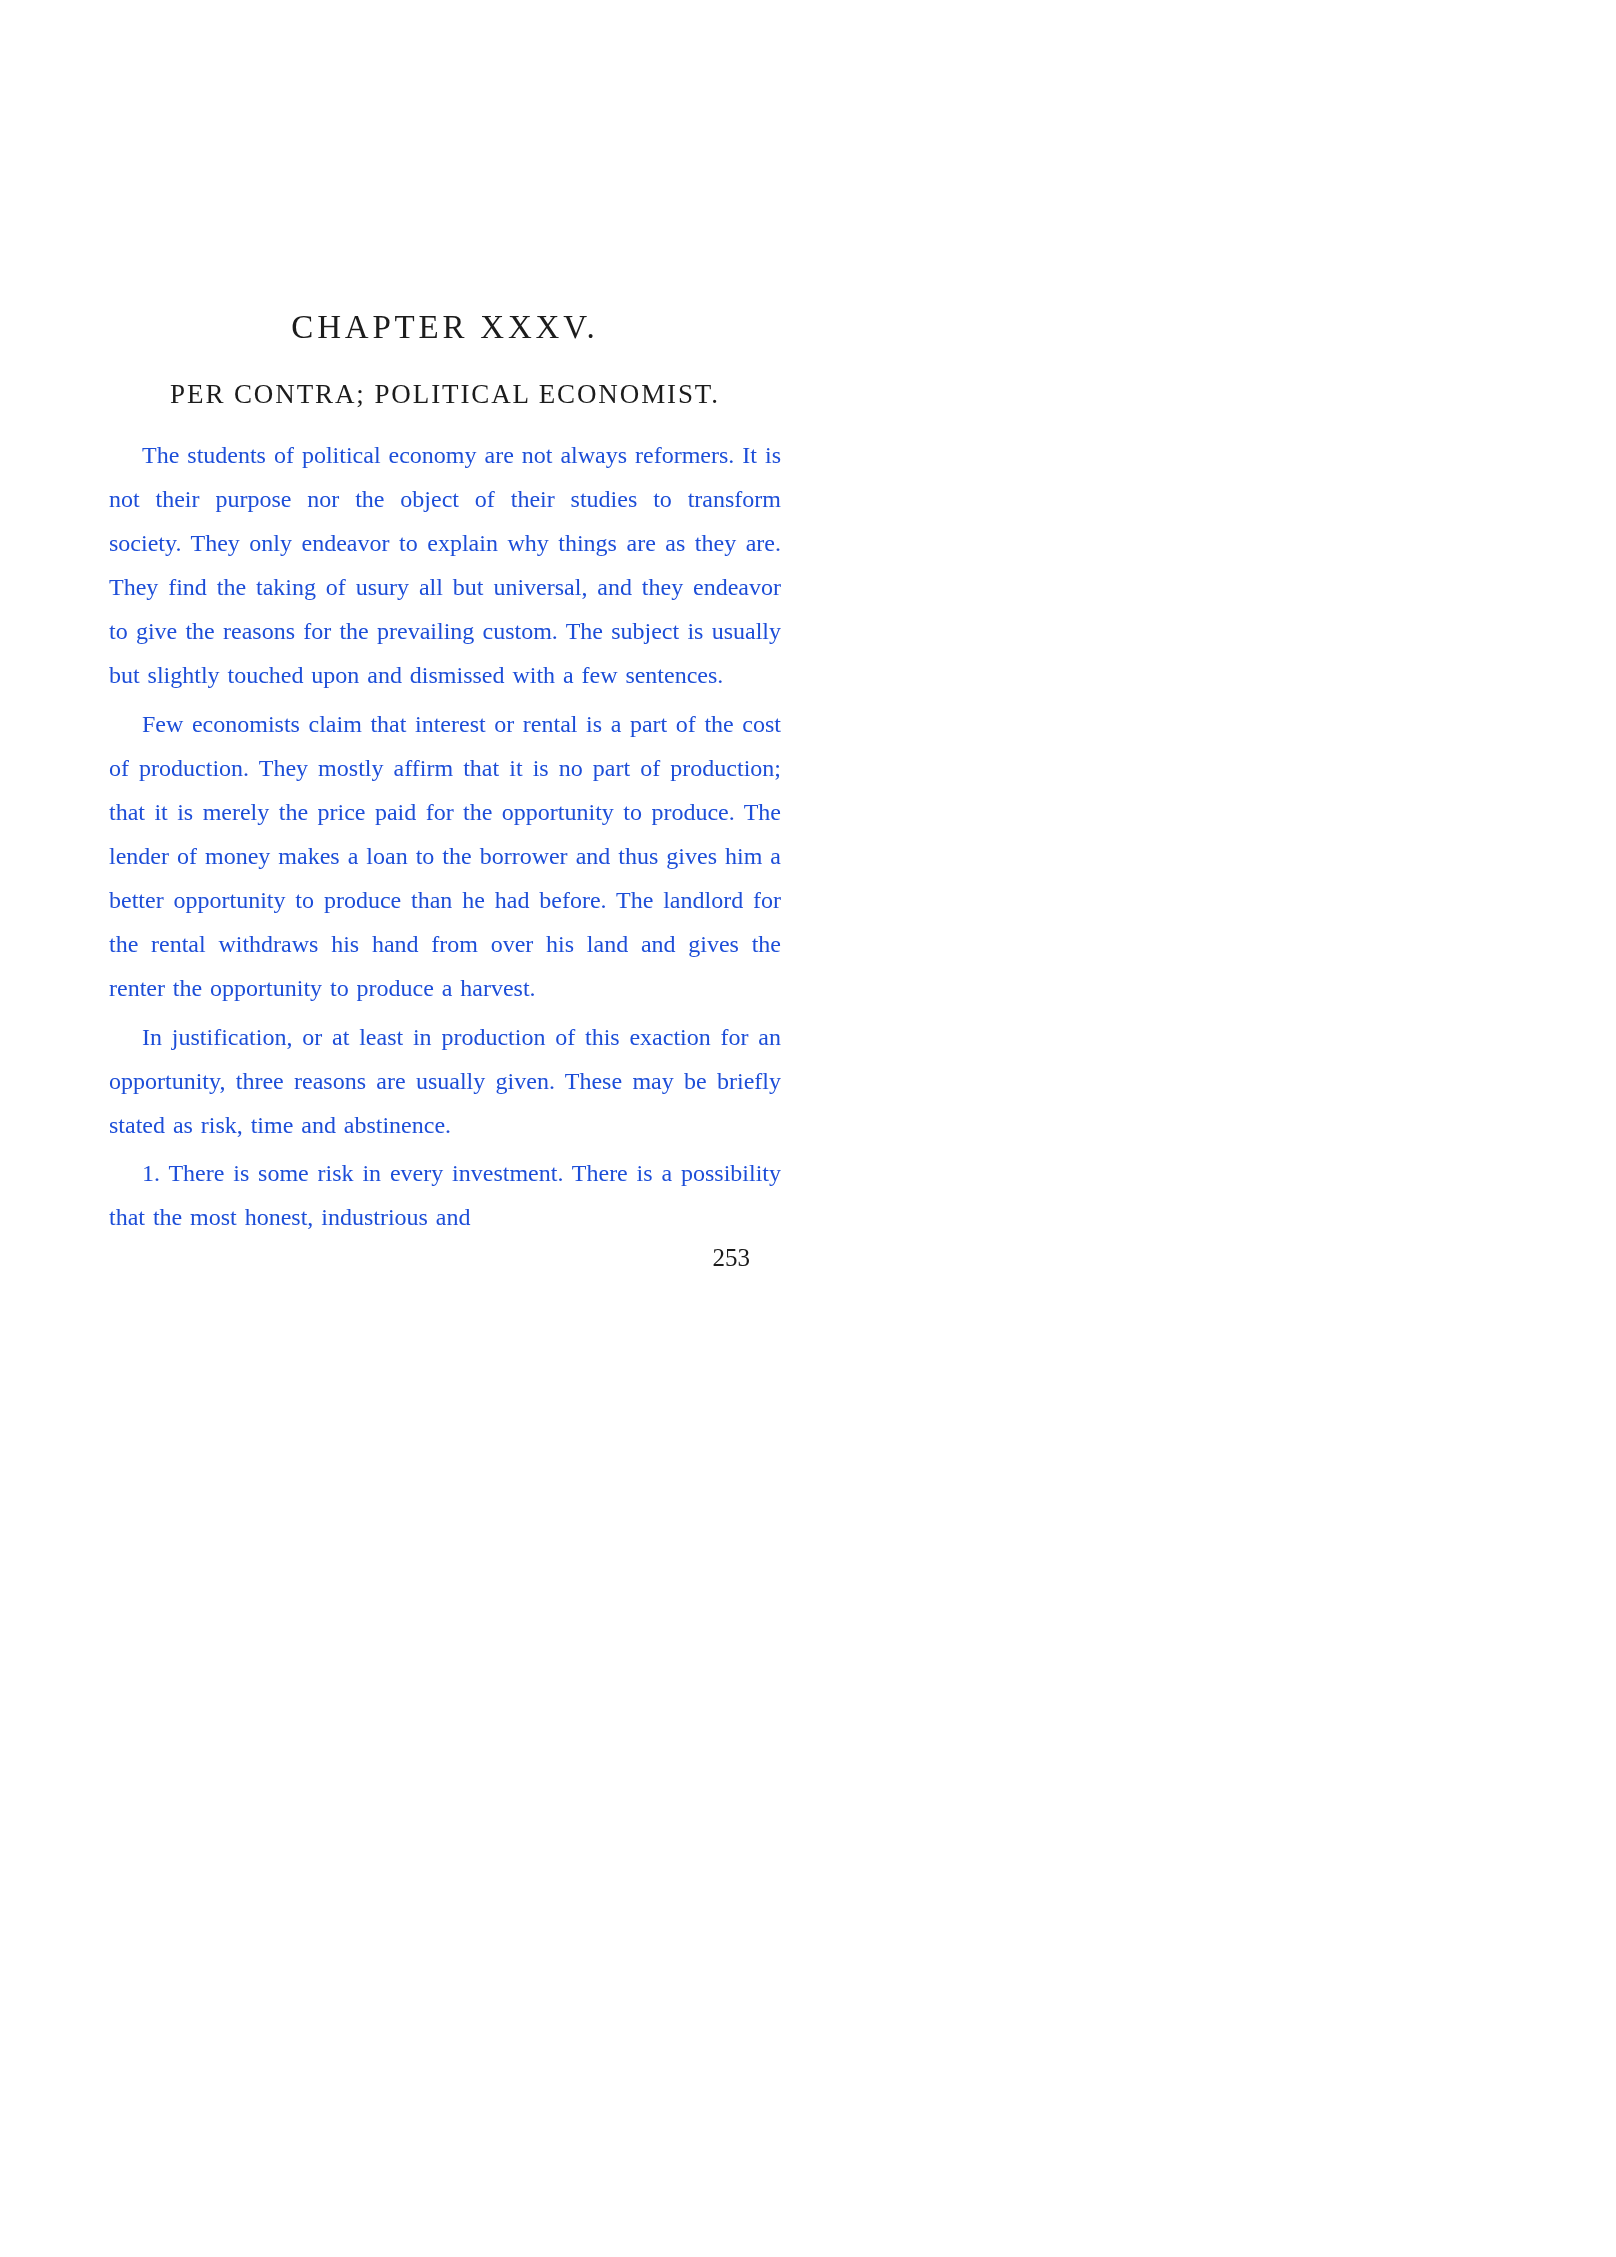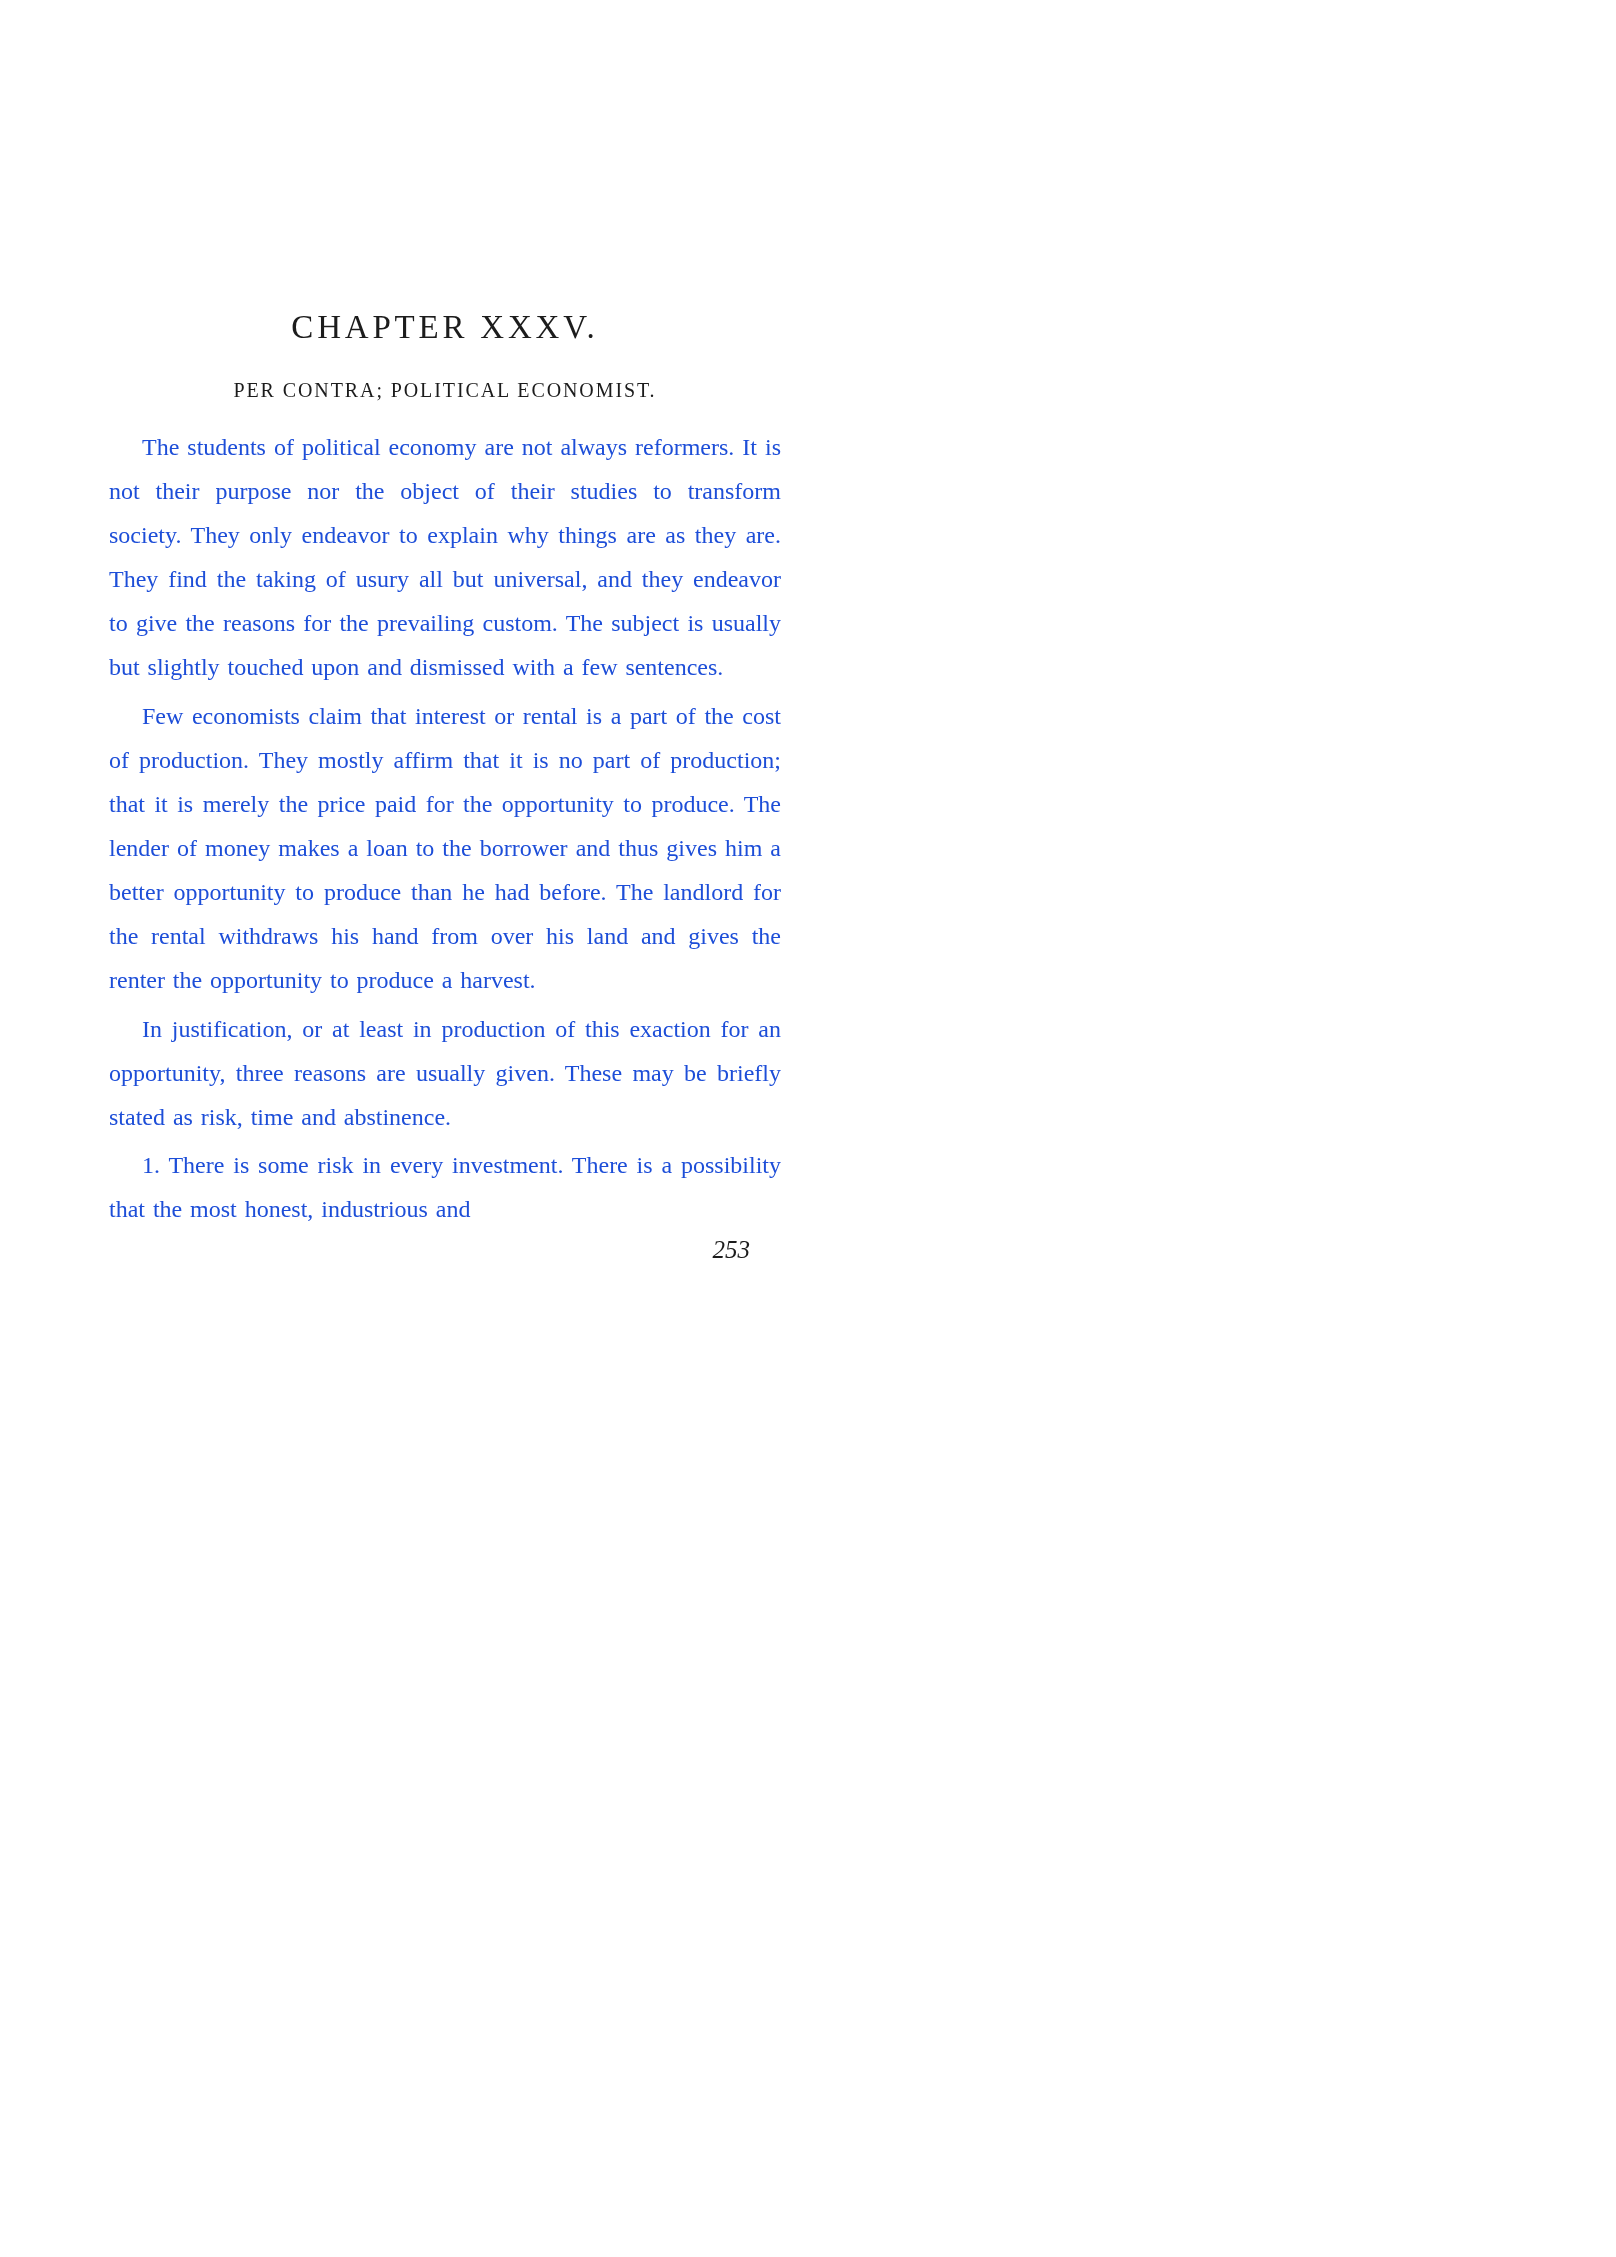--- a/index.html
+++ b/index.html
@@ -25,42 +25,41 @@
   .chapter-heading {
     margin: 0;
     font-size: 33px;
     font-weight: 400;
     letter-spacing: 3.8px;
     text-align: center;
     color: #1c1c1c;
   }
   .section-title {
     margin: 33px 0 23px 0;
-    font-size: 20px;
+    font-size: 27px;
     font-weight: 400;
     letter-spacing: 1.9px;
     text-align: center;
     color: #1c1c1c;
   }
   .body-text p {
     margin: 0 0 4.8px 0;
     font-size: 24px;
     line-height: 44px;
     text-align: justify;
     text-indent: 33px;
     color: #1d4ed8;
     word-spacing: 1.9px;
   }
   .page-number {
     margin-top: 1.9px;
     font-size: 25px;
     text-align: right;
     padding-right: 31px;
     color: #1c1c1c;
-    font-style: italic;
   }
 </style>
 </head>
 <body>
 
 <div class="page">
   <div class="content">
     <h1 class="chapter-heading">CHAPTER XXXV.</h1>
     <h2 class="section-title">PER CONTRA; POLITICAL ECONOMIST.</h2>
     <div class="body-text">

